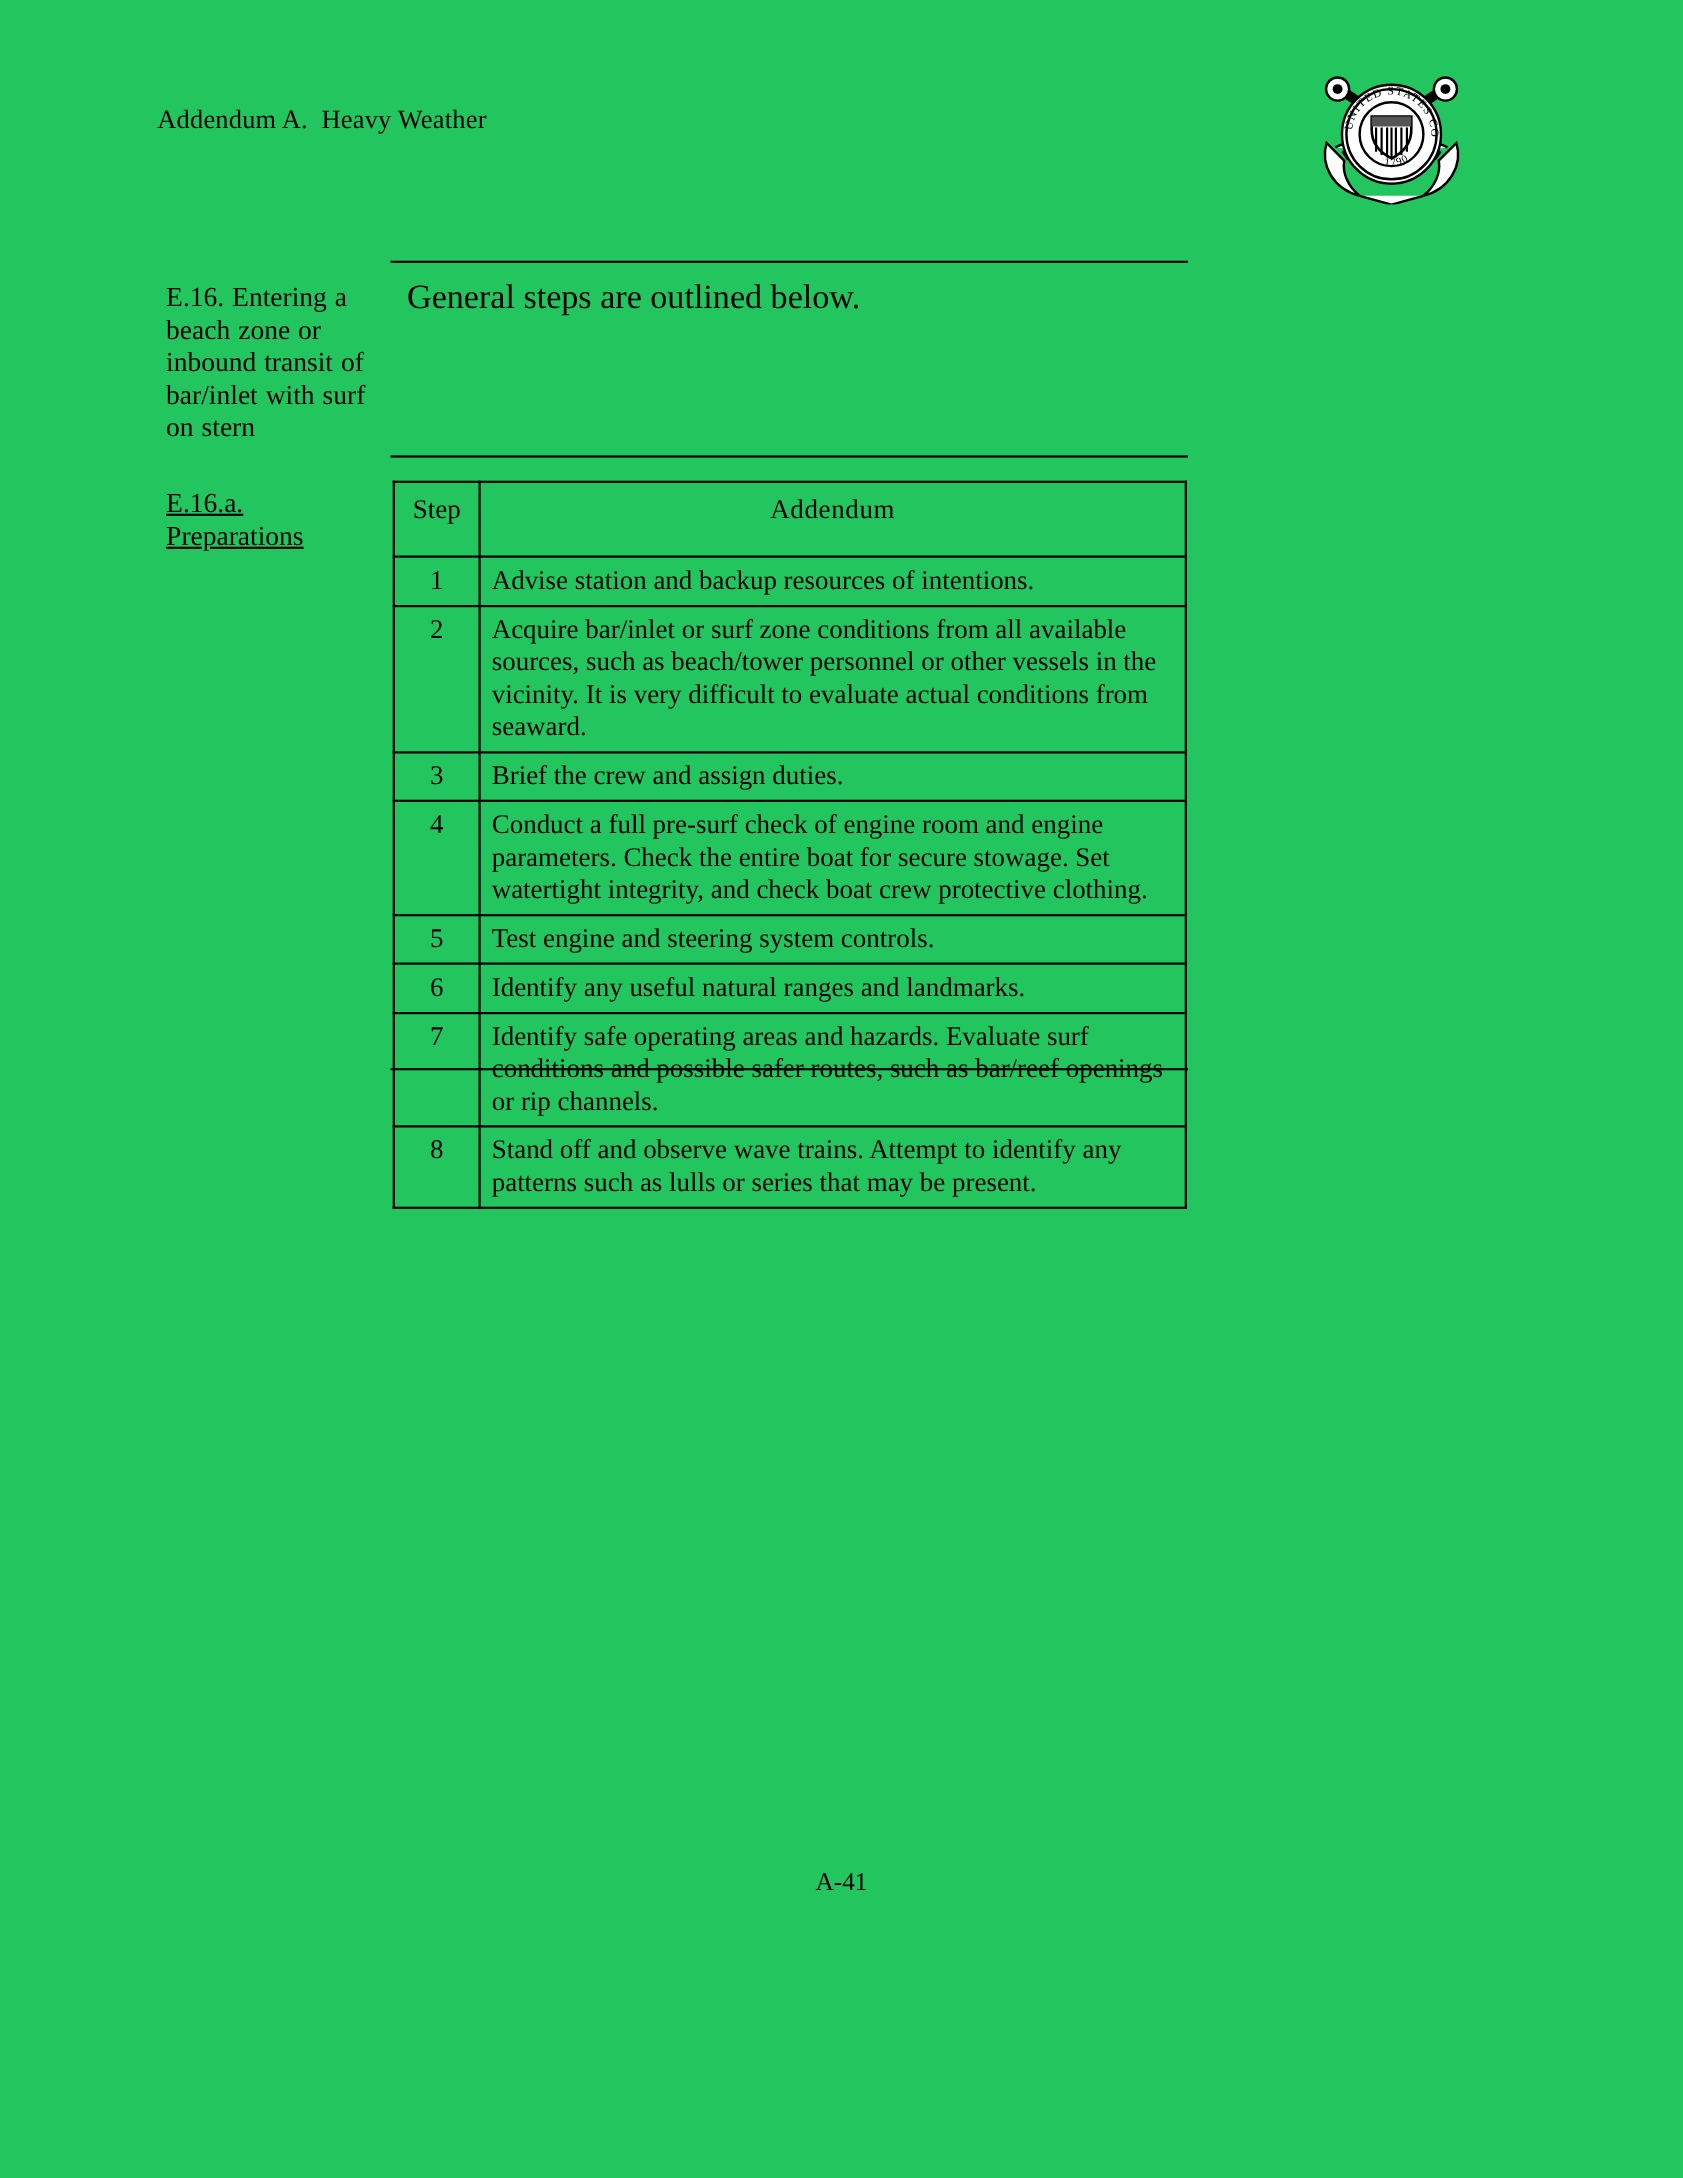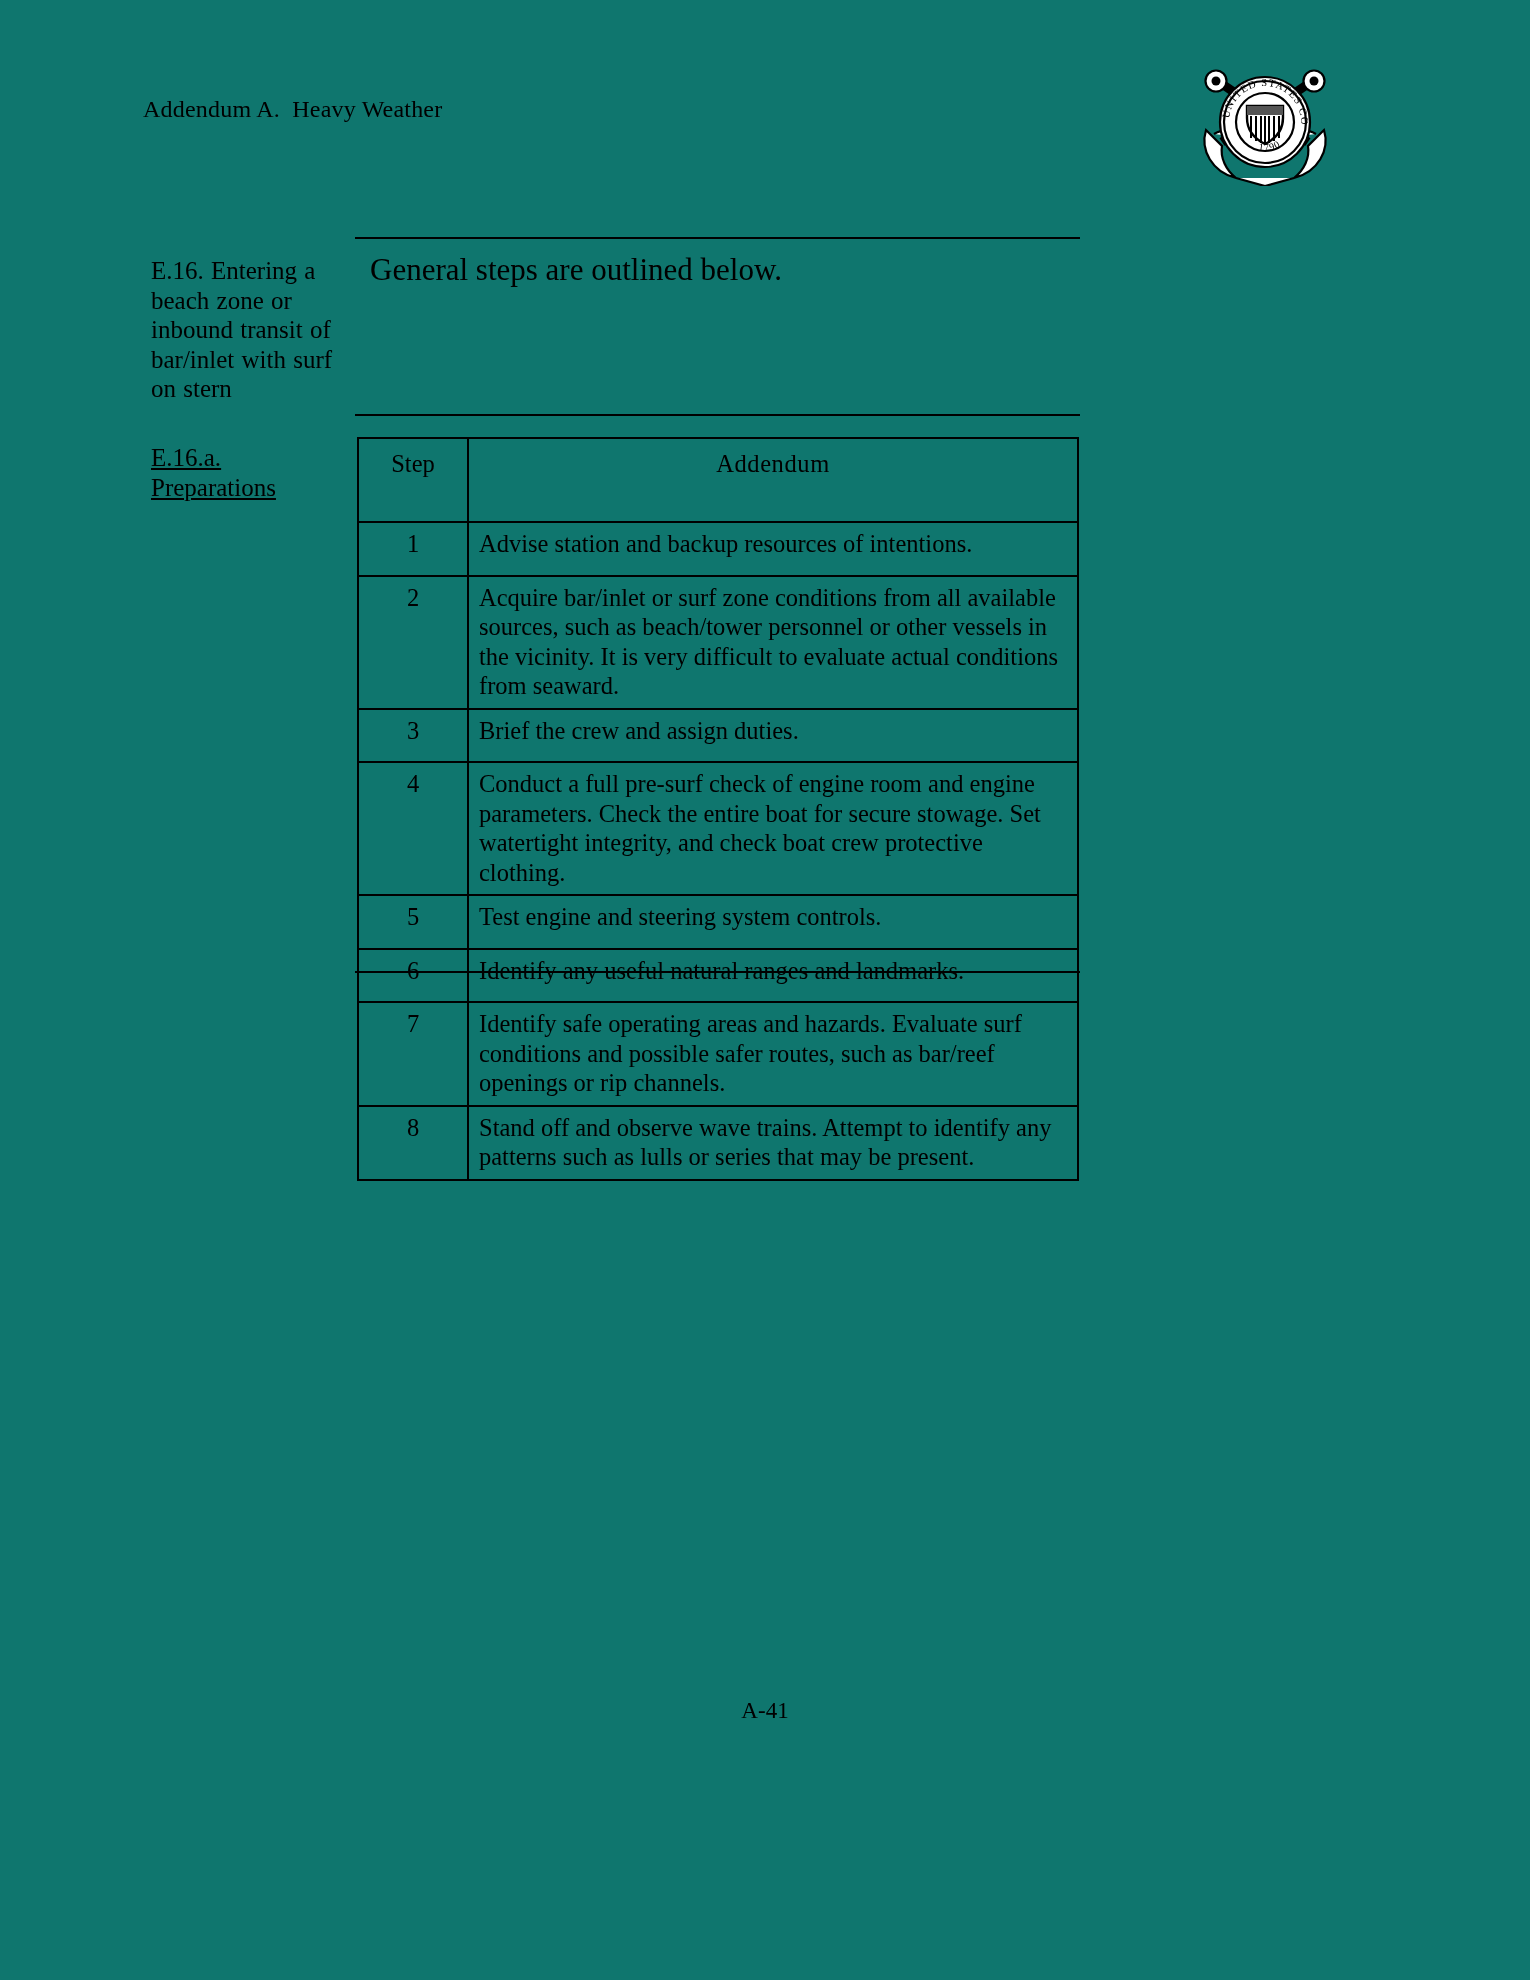--- a/index.html
+++ b/index.html
@@ -8,21 +8,21 @@
     background: #ffffff;
   }
   body {
     font-family: "Liberation Serif", "DejaVu Serif", serif;
     color: #000000;
   }
   .page {
     position: relative;
     width: 1530px;
     height: 1980px;
-    background: #0f766e;
+    background: #22c55e;
     overflow: hidden;
   }
 
   
   .running-head {
     position: absolute;
     left: 143px;
     top: 96px;
     font-size: 24px;
     letter-spacing: 0.2px;
@@ -77,21 +77,21 @@
     top: 437px;
     width: 722px;
     border-collapse: collapse;
     table-layout: fixed;
     font-size: 24.5px;
     line-height: 29.5px;
   }
   .proc-table td, .proc-table th {
     border: 2px solid #000;
     vertical-align: top;
-    padding: 16px;
+    padding: 0;
   }
   .proc-table th.h-step,
   .proc-table td.c-step {
     width: 76px;
     text-align: center;
     font-weight: normal;
   }
   .proc-table th.h-step { height: 56px; padding-top: 10px; }
   .proc-table th.h-proc {
     text-align: center;

